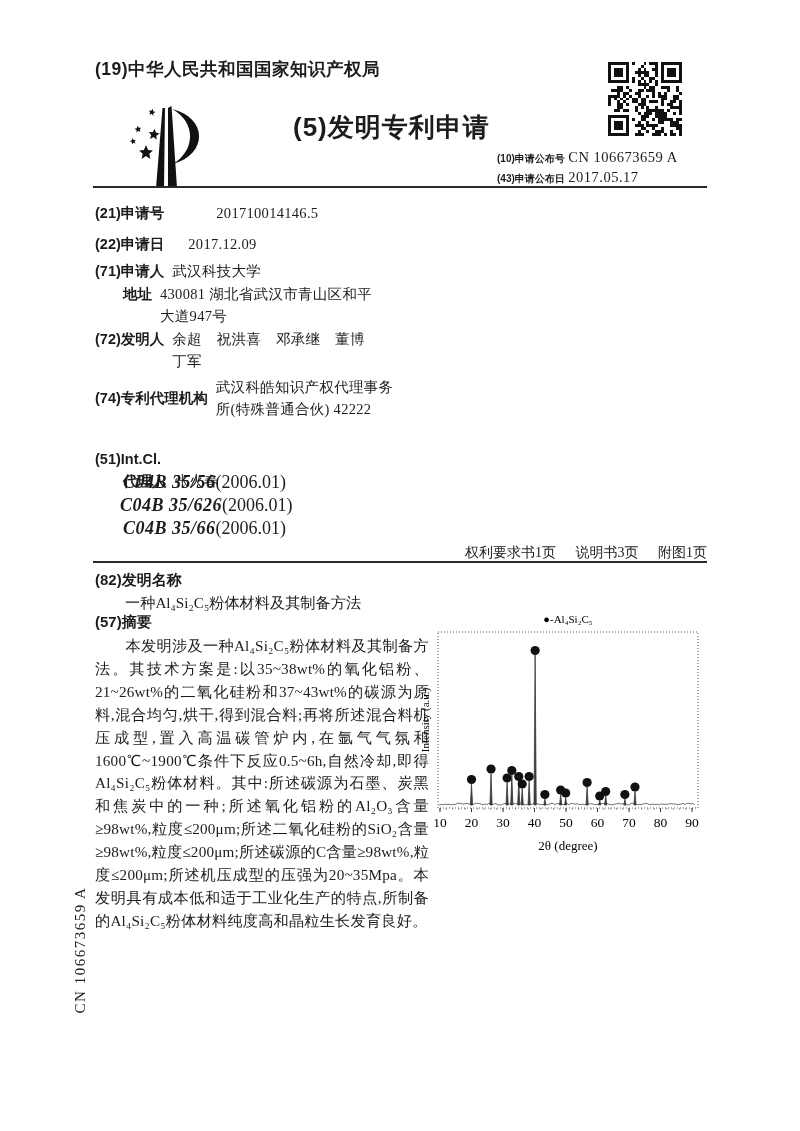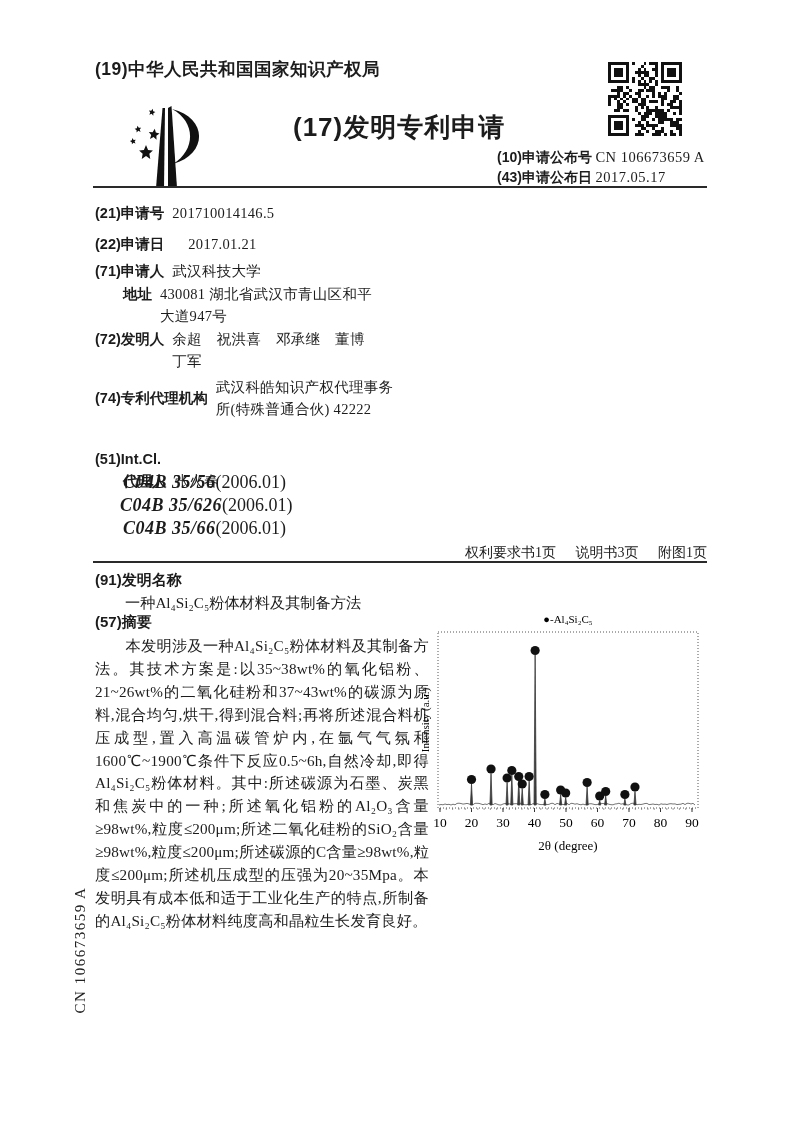--- a/index.html
+++ b/index.html
@@ -4,21 +4,21 @@
 <style>
   html,body{margin:0;padding:0;background:#e8e8e8;}
   #page{position:relative;width:800px;height:1131px;background:#ffffff;margin:0 auto;
         font-family:"Liberation Serif",serif;color:#1c1c1c;overflow:hidden;}
   .abs{position:absolute;}
   .hei{font-family:"Liberation Sans",sans-serif;font-weight:bold;}
   .song{font-family:"Liberation Serif",serif;font-weight:normal;}
   .office-line{left:95px;top:57px;font-size:17.5px;letter-spacing:0.5px;}
   .doc-type{left:293px;top:110px;font-size:26px;letter-spacing:1px;}
   .pub-row{left:497px;font-size:14px;white-space:nowrap;}
-  .pub-row .lab{font-size:14px;}
+  .pub-row .lab{font-size:10px;}
   .pub-row .val{font-size:14.5px;letter-spacing:0.5px;}
   .rule{left:93px;width:614px;height:2px;background:#2a2a2a;}
   .bib{font-size:14.5px;line-height:22px;}
   .bib .lab{font-family:"Liberation Sans",sans-serif;font-weight:bold;margin-right:8px;}
   .bib .val{letter-spacing:0.3px;}
   .flexrow{display:flex;align-items:flex-start;}
   .intcl-line{font-size:18px;}
   .intcl-line .code{font-style:italic;font-weight:bold;letter-spacing:0.5px;}
   .pages-line{right:93px;top:544px;font-size:14px;}
   .pages-line span{margin-left:16px;}
@@ -43,21 +43,21 @@
     <use href="#st" transform="translate(34,14) scale(0.55) rotate(12)"></use>
     <use href="#st" transform="translate(20,31) scale(0.55) rotate(-10)"></use>
     <use href="#st" transform="translate(36,36) scale(0.9) rotate(8)"></use>
     <use href="#st" transform="translate(15,43) scale(0.5) rotate(-14)"></use>
     <use href="#st" transform="translate(28,54) scale(1.15) rotate(0)"></use>
     <path d="M38,90 L44.5,10 L47,10 L46,90 Z" fill="#111"></path>
     <path d="M50,90 L50,10 L53.5,8 L59,90 Z" fill="#111"></path>
     <path d="M54,11 C90,20 90,56 55,66 C78,52 78,24 54,11 Z" fill="#111"></path>
   </svg>
 
-  <div class="abs doc-type hei">(17)发明专利申请</div>
+  <div class="abs doc-type hei">(5)发明专利申请</div>
 
   <svg class="abs" style="left:608px;top:62px;" width="74" height="74" viewBox="0 0 25 25" shape-rendering="crispEdges" id="qr-svg">
       <rect x="8" y="0" width="1" height="1" fill="#111"></rect>
       <rect x="12" y="0" width="1" height="1" fill="#111"></rect>
       <rect x="14" y="0" width="1" height="1" fill="#111"></rect>
       <rect x="15" y="0" width="1" height="1" fill="#111"></rect>
       <rect x="16" y="0" width="1" height="1" fill="#111"></rect>
       <rect x="11" y="1" width="1" height="1" fill="#111"></rect>
       <rect x="16" y="1" width="1" height="1" fill="#111"></rect>
       <rect x="10" y="2" width="1" height="1" fill="#111"></rect>
@@ -277,29 +277,29 @@
     <span class="lab hei">(10)申请公布号</span>
     <span class="val song">CN 106673659 A</span>
   </div>
   <div class="abs pub-row" style="top:169px;">
     <span class="lab hei">(43)申请公布日</span>
     <span class="val song">2017.05.17</span>
   </div>
 
   <div class="abs rule" style="top:186px;"></div>
 
-  <div class="abs bib flexrow" style="left:95px;top:202px;">
+  <div class="abs bib flexrow" style="left:95px;top:202px;gap:44px;">
     <span class="lab">(21)申请号</span>
     <span class="val">201710014146.5</span>
   </div>
 
   <div class="abs bib flexrow" style="left:95px;top:233px;gap:16px;">
 
     <span class="lab">(22)申请日</span>
-    <span class="val">2017.01.21</span>
+    <span class="val">2017.12.09</span>
   </div>
 
   <div class="abs bib flexrow" style="left:95px;top:260px;">
     <span class="lab">(71)申请人</span>
     <span class="val">武汉科技大学</span>
   </div>
   <div class="abs bib flexrow" style="left:123px;top:283px;">
     <span class="lab">地址</span>
     <span class="val" style="width:224px;">430081 湖北省武汉市青山区和平大道947号</span>
   </div>
@@ -332,21 +332,21 @@
   </div>
 
   <div class="abs pages-line">
     <span>权利要求书1页</span>
     <span>说明书3页</span>
     <span>附图1页</span>
   </div>
 
   <div class="abs rule" style="top:561px;"></div>
 
-  <div class="abs sec-label hei" style="left:95px;top:571px;">(91)发明名称</div>
+  <div class="abs sec-label hei" style="left:95px;top:571px;">(82)发明名称</div>
   <div class="abs" style="left:125px;top:593px;font-size:15.2px;">一种Al₄Si₂C₅粉体材料及其制备方法</div>
   <div class="abs sec-label hei" style="left:95px;top:613px;">(57)摘要</div>
 
   <div class="abs abstract-text">本发明涉及一种Al₄Si₂C₅粉体材料及其制备方法。其技术方案是:以35~38wt%的氧化铝粉、21~26wt%的二氧化硅粉和37~43wt%的碳源为原料,混合均匀,烘干,得到混合料;再将所述混合料机压成型,置入高温碳管炉内,在氩气气氛和1600℃~1900℃条件下反应0.5~6h,自然冷却,即得Al₄Si₂C₅粉体材料。其中:所述碳源为石墨、炭黑和焦炭中的一种;所述氧化铝粉的Al₂O₃含量≥98wt%,粒度≤200μm;所述二氧化硅粉的SiO₂含量≥98wt%,粒度≤200μm;所述碳源的C含量≥98wt%,粒度≤200μm;所述机压成型的压强为20~35Mpa。本发明具有成本低和适于工业化生产的特点,所制备的Al₄Si₂C₅粉体材料纯度高和晶粒生长发育良好。</div>
 
   <svg class="abs" style="left:420px;top:612px;" width="290" height="252" viewBox="0 0 290 252" id="chart-svg">
       <text x="148" y="11" text-anchor="middle" font-size="11">●-Al₄Si₂C₅</text>
       <rect x="18" y="20" width="260" height="176" fill="none" stroke="#555" stroke-width="1" stroke-dasharray="1,2"></rect>
       <path d="M19 193 L21 192.5 L23 192.8 L25 192.0 L27 192.6 L29 192.3 L31 193.0 L33 192.2 L35 192.8 L37 191.4 L39 191.2 L41 191.5 L43 192.1 L45 191.8 L47 191.4 L49 191.9 L51 192.8 L53 192.7 L55 191.3 L57 191.3 L59 191.4 L61 192.0 L63 192.7 L65 192.0 L67 192.5 L69 191.3 L71 191.5 L73 192.7 L75 191.5 L77 192.2 L79 192.9 L81 193.0 L83 192.0 L85 191.5 L87 191.5 L89 191.8 L91 192.3 L93 191.9 L95 191.7 L97 191.7 L99 191.7 L101 191.2 L103 192.2 L105 192.8 L107 192.7 L109 192.2 L111 192.8 L113 191.6 L115 191.9 L117 191.6 L119 192.3 L121 192.6 L123 192.5 L125 193.0 L127 192.5 L129 192.4 L131 191.4 L133 191.3 L135 192.7 L137 191.4 L139 192.0 L141 192.4 L143 192.4 L145 192.8 L147 191.2 L149 192.8 L151 191.3 L153 191.5 L155 192.2 L157 191.7 L159 192.4 L161 192.8 L163 192.1 L165 192.8 L167 192.6 L169 191.9 L171 191.7 L173 192.1 L175 192.6 L177 192.6 L179 191.8 L181 191.4 L183 191.5 L185 191.7 L187 191.5 L189 192.3 L191 192.7 L193 192.8 L195 192.0 L197 191.8 L199 191.2 L201 192.2 L203 191.7 L205 192.2 L207 192.9 L209 192.9 L211 191.5 L213 191.2 L215 191.6 L217 192.7 L219 192.3 L221 192.5 L223 192.1 L225 191.5 L227 191.4 L229 192.6 L231 192.4 L233 192.0 L235 192.5 L237 192.3 L239 193.0 L241 191.8 L243 192.3 L245 192.1 L247 192.5 L249 191.9 L251 191.7 L253 192.0 L255 191.9 L257 192.6 L259 192.3 L261 192.2 L263 191.3 L265 192.6 L267 191.3 L269 191.3 L271 192.0 L273 191.3 L275 193.0" fill="none" stroke="#3a3a3a" stroke-width="0.7"></path>
       <path d="M50.4 193 L51.5 172 L52.6 193 Z" fill="#3a3a3a" stroke="#3a3a3a" stroke-width="0.8"></path>

